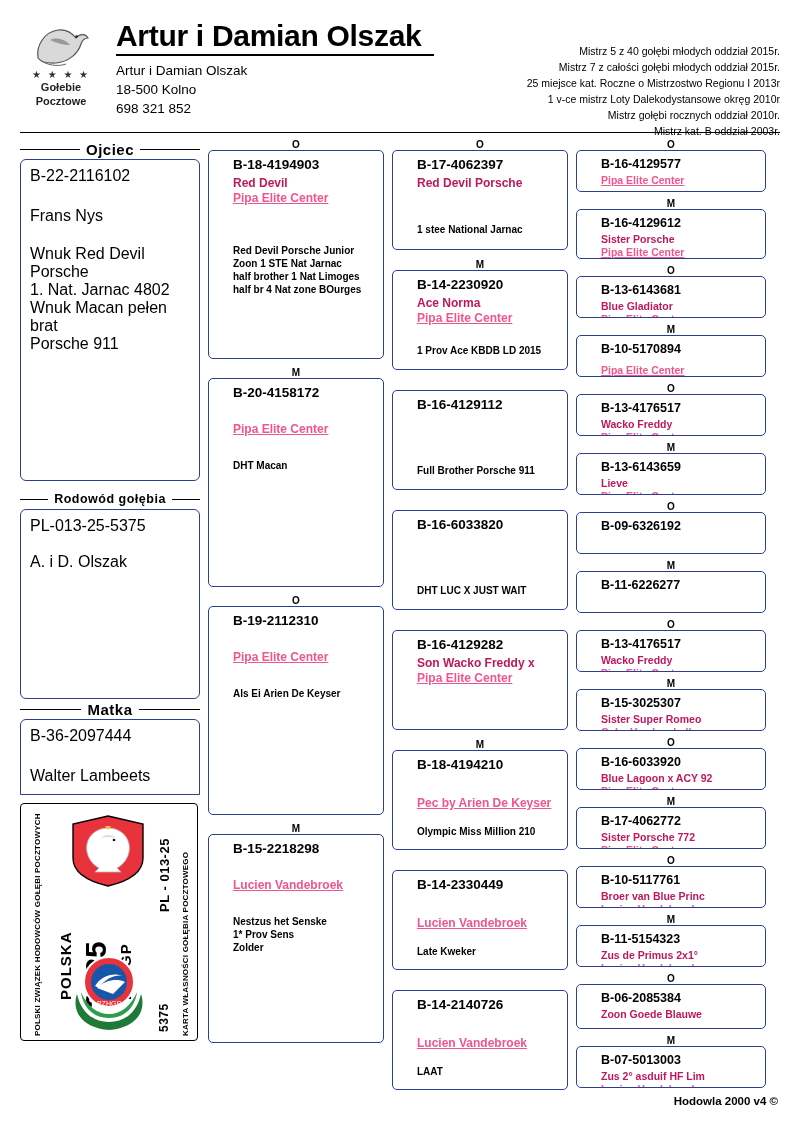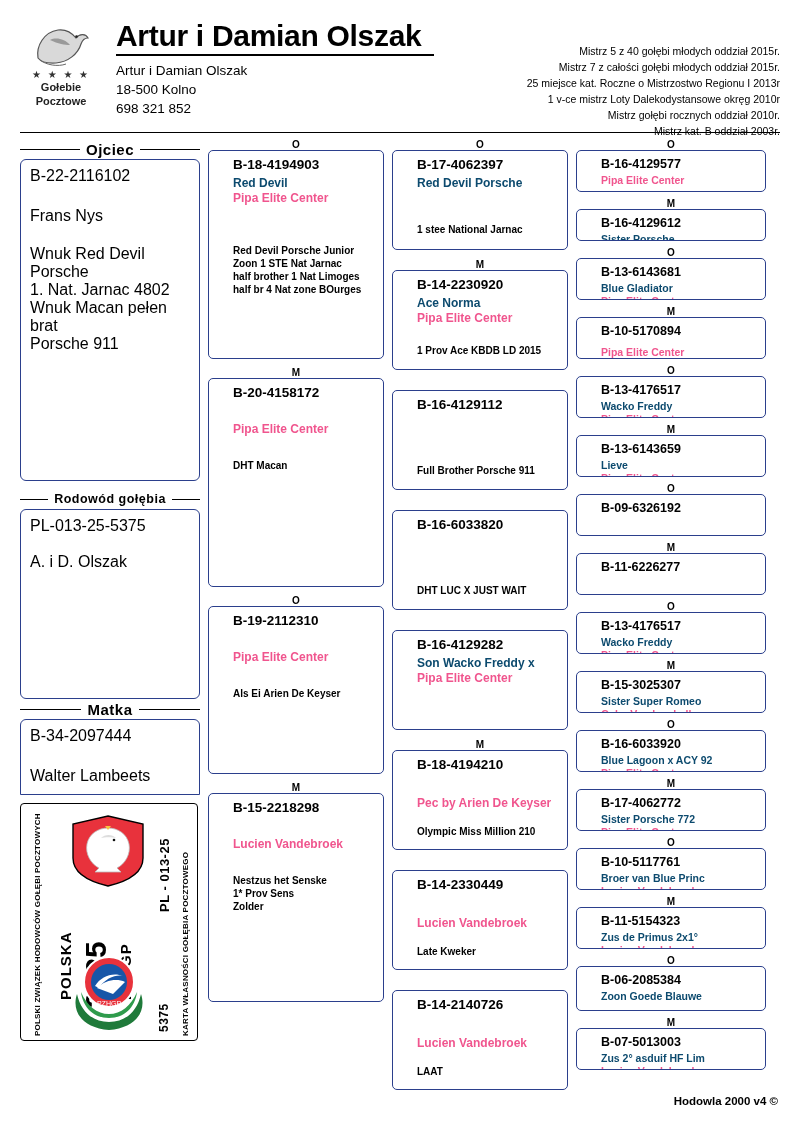--- a/index.html
+++ b/index.html
@@ -105,30 +105,31 @@
     background: #fff;
     overflow: hidden;
   }
   .card .ring {
     font-size: 13.5px;
     font-weight: bold;
     line-height: 1.3;
     margin-bottom: 2px;
   }
   .card .nm-blue {
-    color: #0c4a6e;
+    color: #be185d;
     font-size: 12px;
     font-weight: bold;
     line-height: 1.25;
   }
   .card .nm-pink {
     color: #f0558e;
     font-size: 12px;
     font-weight: bold;
     line-height: 1.25;
+    text-decoration: underline;
   }
   .card .notes {
     font-size: 10px;
     font-weight: bold;
     line-height: 1.32;
     margin-top: 6px;
   }
   .card.small .ring { font-size: 12.5px; }
   .card.small .nm-blue, .card.small .nm-pink { font-size: 10.5px; }
 
@@ -274,21 +275,21 @@
         <div class="nm-pink" style="margin-top:18px">A. i D. Olszak</div>
       </div>
 
       <div class="strip" style="">
         <div class="line"></div>
         <div class="lbl">Matka</div>
         <div class="line"></div>
       </div>
 
       <div class="c1card" style="height:76px;border-bottom-left-radius:0;border-bottom-right-radius:0">
-        <div class="ring">B-34-2097444</div>
+        <div class="ring">B-36-2097444</div>
         <div class="nm-pink" style="margin-top:22px">Walter Lambeets</div>
       </div>
 
       <div class="idcard">
         <div class="vert idc-left-text">POLSKI ZWIĄZEK HODOWCÓW GOŁĘBI POCZTOWYCH</div>
         <div class="vert idc-right-text">KARTA  WŁASNOŚCI  GOŁĘBIA  POCZTOWEGO</div>
         <div class="vert idc-polska">POLSKA</div>
         <div class="vert idc-year">2025</div>
         <div class="vert idc-pzhgp">PZHGP</div>
         <div class="vert idc-num">5375</div>
@@ -336,21 +337,21 @@
         <div class="sexmark">M</div>
         <div class="card" style="height:209px">
           <div class="ring">B-20-4158172</div>
           <div class="nm-pink" style="margin-top:20px">Pipa Elite Center</div>
           <div class="notes" style="white-space:pre-line;margin-top:22px">DHT Macan</div>
         </div>
       </div>
 
       <div class="slot" style="margin-top:8px">
         <div class="sexmark">O</div>
-        <div class="card" style="height:168px">
+        <div class="card" style="height:209px">
           <div class="ring">B-19-2112310</div>
           <div class="nm-pink" style="margin-top:20px">Pipa Elite Center</div>
           <div class="notes" style="white-space:pre-line;margin-top:22px">Als Ei Arien De Keyser</div>
         </div>
       </div>
 
       <div class="slot" style="margin-top:8px">
         <div class="sexmark">M</div>
         <div class="card" style="height:209px">
           <div class="ring">B-15-2218298</div>
@@ -435,21 +436,21 @@
 
       <div class="slot">
         <div class="sexmark">O</div>
         <div class="card small" style="height:42px">
           <div class="ring">B-16-4129577</div>
           <div class="nm-pink">Pipa Elite Center</div>
         </div>
       </div>
       <div class="slot" style="margin-top:6px">
         <div class="sexmark">M</div>
-        <div class="card small" style="height:32px">
+        <div class="card small" style="height:50px">
           <div class="ring">B-16-4129612</div>
           <div class="nm-blue">Sister Porsche</div>
           <div class="nm-pink">Pipa Elite Center</div>
         </div>
       </div>
       <div class="slot" style="margin-top:6px">
         <div class="sexmark">O</div>
         <div class="card small" style="height:42px">
           <div class="ring">B-13-6143681</div>
           <div class="nm-blue">Blue Gladiator</div>

